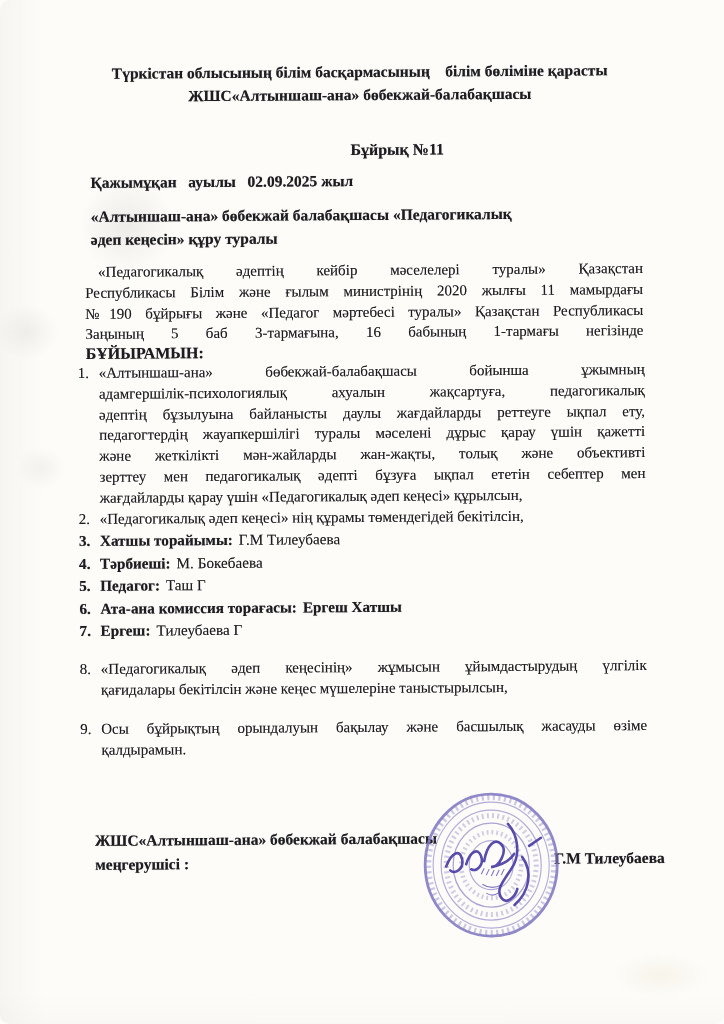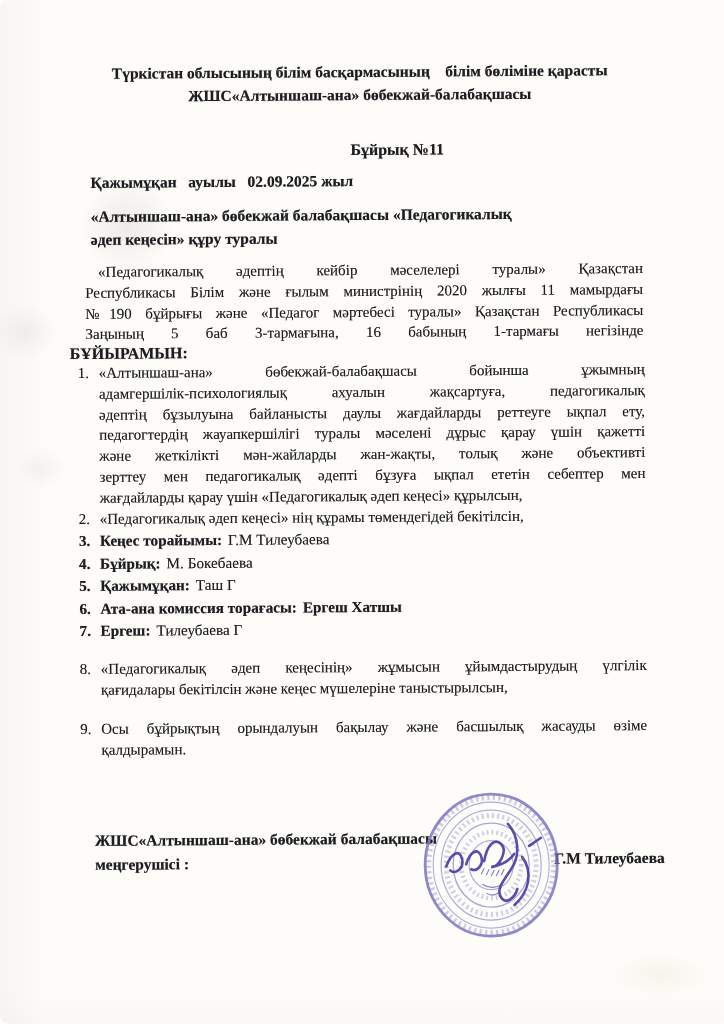--- a/index.html
+++ b/index.html
@@ -29,21 +29,21 @@
   .pre{white-space:pre-wrap;}
   .center{text-align:center;}
   .abs{position:absolute;}
   .hdr{top:60px;left:40px;right:40px;line-height:23px;font-size:15.5px;}
   .title{top:141px;left:74px;right:0;font-size:16px;}
   .placedate{top:172px;left:92px;font-size:15.5px;}
   .subject{top:203px;left:92px;line-height:23px;font-size:15.5px;}
   .preamble{top:260px;left:86px;width:558px;line-height:20.8px;}
   .stretch{text-align:justify;text-align-last:justify;}
   .indent{text-indent:13px;}
-  .resolve{top:343px;left:70px;font-size:16px;}
+  .resolve{top:343px;left:86px;font-size:16px;}
   .item{position:absolute;left:78px;width:567px;line-height:20.8px;}
   .item .num{position:absolute;left:0;top:0;}
   .item .body{margin-left:21px;}
   .kv .body .val{margin-left:6px;}
   .it1{top:361px;}
   .it2{top:507px;}
   .it3{top:529px;}
   .it4{top:552px;}
   .it5{top:574px;}
   .it6{top:597px;}
@@ -112,31 +112,31 @@
       </div>
     </div>
 
     <div class="item it2">
       <span class="num">2.</span>
       <div class="body">«Педагогикалық әдеп кеңесі» нің құрамы төмендегідей бекітілсін,</div>
     </div>
 
     <div class="item kv it3">
       <span class="num b">3.</span>
-      <div class="body"><span class="b">Кеңес торайымы:</span><span class="val">Г.М Тилеубаева</span></div>
+      <div class="body"><span class="b">Хатшы торайымы:</span><span class="val">Г.М Тилеубаева</span></div>
     </div>
 
     <div class="item kv it4">
       <span class="num b">4.</span>
-      <div class="body"><span class="b">Бұйрық:</span><span class="val">М. Бокебаева</span></div>
+      <div class="body"><span class="b">Тәрбиеші:</span><span class="val">М. Бокебаева</span></div>
     </div>
 
     <div class="item kv it5">
       <span class="num b">5.</span>
-      <div class="body"><span class="b">Қажымұқан:</span><span class="val">Таш Г</span></div>
+      <div class="body"><span class="b">Педагог:</span><span class="val">Таш Г</span></div>
     </div>
 
     <div class="item kv it6">
       <span class="num b">6.</span>
       <div class="body"><span class="b">Ата-ана комиссия торағасы:</span><span class="val b">Ергеш Хатшы</span></div>
     </div>
 
     <div class="item kv it7">
       <span class="num b">7.</span>
       <div class="body"><span class="b">Ергеш:</span><span class="val">Тилеубаева Г</span></div>

